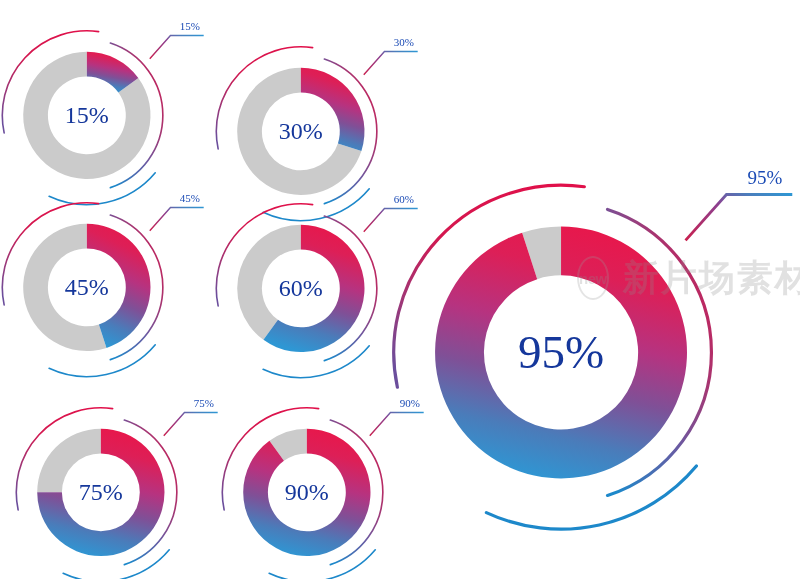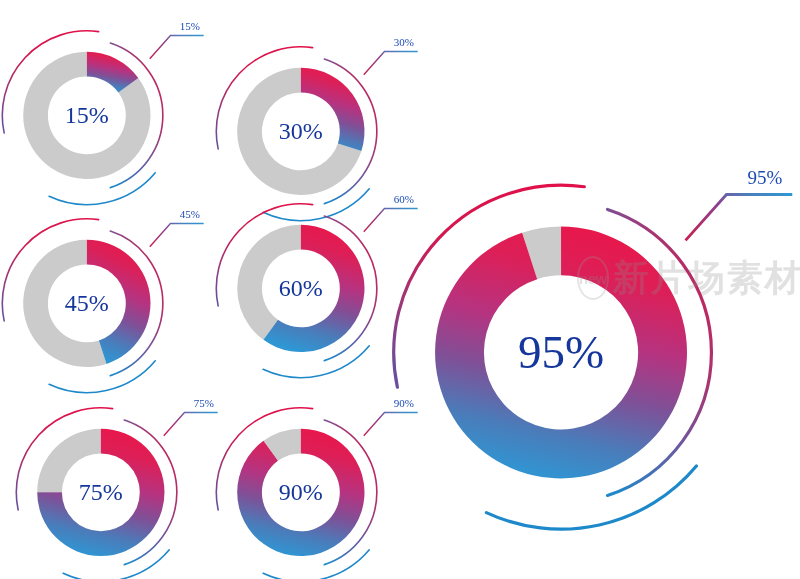--- a/index.html
+++ b/index.html
@@ -36,21 +36,21 @@
     dominant-baseline: alphabetic;
   }
   .watermark {
     position: absolute;
     left: 577px;
     top: 252px;
     width: 216px;
     height: 52px;
     display: flex;
     align-items: center;
-    gap: 4px;
+    gap: 14px;
     opacity: 0.26;
     pointer-events: none;
     user-select: none;
   }
   .wm-badge {
     width: 40px;
     height: 40px;
     border-radius: 50%;
     border: 2px solid #9b9b9b;
     color: #8d8d8d;
@@ -150,21 +150,21 @@
           <path d="M 90.61708568617355 23.62283478790023 A 84.55 84.55 0 0 0 -3.8523796420432745 124.92893345864152" fill="none" stroke="url(#g1-dec1)" stroke-width="1.6150000000000002" stroke-linecap="round"></path>
           <path d="M 102.335291572496 35.06970476156833 A 76 76 0 0 1 102.335291572496 179.63029523843164" fill="none" stroke="url(#g1-dec2)" stroke-width="1.6150000000000002" stroke-linecap="round"></path>
           <path d="M 147.25776877052473 164.75093354500794 A 89.3 89.3 0 0 1 41.11018922655555 188.28328538237284" fill="none" stroke="#1d88ca" stroke-width="1.6150000000000002" stroke-linecap="round"></path>
           <path d="M 139.38474726218652 127.0189316919654 A 63.650000000000006 63.650000000000006 0 1 1 78.84999999999998 43.69999999999999 L 78.84999999999998 68.4 A 38.949999999999996 38.949999999999996 0 1 0 115.89365130969622 119.3862119309042 Z" fill="#cbcbcb"></path>
           <path d="M 78.85 43.69999999999999 A 63.650000000000006 63.650000000000006 0 0 1 139.38474726218652 127.0189316919654 L 115.89365130969622 119.3862119309042 A 38.949999999999996 38.949999999999996 0 0 0 78.85 68.4 Z" fill="url(#g1-fill)"></path>
           <path d="M 141.76055362837607 50.70508308399402 L 162.45 27.549999999999997 L 195.70000000000002 27.549999999999997" fill="none" stroke="url(#g1-lead)" stroke-width="1.425" stroke-linejoin="miter" stroke-linecap="butt"></path>
           <text x="181.92499999999998" y="22.229999999999997" font-size="11" class="callout-label">30%</text>
           <text x="78.85" y="107.35" font-size="24" class="center-label">30%</text>
         </svg>
       </div>
-      <div class="gauge" style="left: 8px; top: 196px; width: 190px; height: 190px;">
+      <div class="gauge" style="left: 8px; top: 180px; width: 190px; height: 190px;">
         <svg width="190" height="190" viewBox="0 0 190 190">
           <defs>
             <linearGradient id="g2-fill" x1="0.62" y1="0" x2="0.38" y2="1">
               <stop offset="0%" stop-color="#e8174b"></stop>
               <stop offset="18%" stop-color="#dd1f57"></stop>
               <stop offset="42%" stop-color="#b63380"></stop>
               <stop offset="62%" stop-color="#7f5097"></stop>
               <stop offset="82%" stop-color="#4a7cba"></stop>
               <stop offset="100%" stop-color="#2e97d4"></stop>
             </linearGradient>
@@ -270,21 +270,21 @@
           <path d="M 90.61708568617355 23.62283478790023 A 84.55 84.55 0 0 0 -3.8523796420432745 124.92893345864152" fill="none" stroke="url(#g4-dec1)" stroke-width="1.6150000000000002" stroke-linecap="round"></path>
           <path d="M 102.335291572496 35.06970476156833 A 76 76 0 0 1 102.335291572496 179.63029523843164" fill="none" stroke="url(#g4-dec2)" stroke-width="1.6150000000000002" stroke-linecap="round"></path>
           <path d="M 147.25776877052473 164.75093354500794 A 89.3 89.3 0 0 1 41.11018922655555 188.28328538237284" fill="none" stroke="#1d88ca" stroke-width="1.6150000000000002" stroke-linecap="round"></path>
           <path d="M 15.199999999999989 107.35000000000001 A 63.650000000000006 63.650000000000006 0 0 1 78.84999999999998 43.69999999999999 L 78.84999999999998 68.4 A 38.949999999999996 38.949999999999996 0 0 0 39.9 107.35 Z" fill="#cbcbcb"></path>
           <path d="M 78.85 43.69999999999999 A 63.650000000000006 63.650000000000006 0 1 1 15.199999999999989 107.35000000000001 L 39.9 107.35 A 38.949999999999996 38.949999999999996 0 1 0 78.85 68.4 Z" fill="url(#g4-fill)"></path>
           <path d="M 141.76055362837607 50.70508308399402 L 162.45 27.549999999999997 L 195.70000000000002 27.549999999999997" fill="none" stroke="url(#g4-lead)" stroke-width="1.425" stroke-linejoin="miter" stroke-linecap="butt"></path>
           <text x="181.92499999999998" y="22.229999999999997" font-size="11" class="callout-label">75%</text>
           <text x="78.85" y="107.35" font-size="24" class="center-label">75%</text>
         </svg>
       </div>
-      <div class="gauge" style="left: 222px; top: 385px; width: 190px; height: 190px; text-align: center;">
+      <div class="gauge" style="left: 228px; top: 385px; width: 190px; height: 190px; text-align: center;">
         <svg width="190" height="190" viewBox="0 0 190 190">
           <defs>
             <linearGradient id="g5-fill" x1="0.62" y1="0" x2="0.38" y2="1">
               <stop offset="0%" stop-color="#e8174b"></stop>
               <stop offset="18%" stop-color="#dd1f57"></stop>
               <stop offset="42%" stop-color="#b63380"></stop>
               <stop offset="62%" stop-color="#7f5097"></stop>
               <stop offset="82%" stop-color="#4a7cba"></stop>
               <stop offset="100%" stop-color="#2e97d4"></stop>
             </linearGradient>

